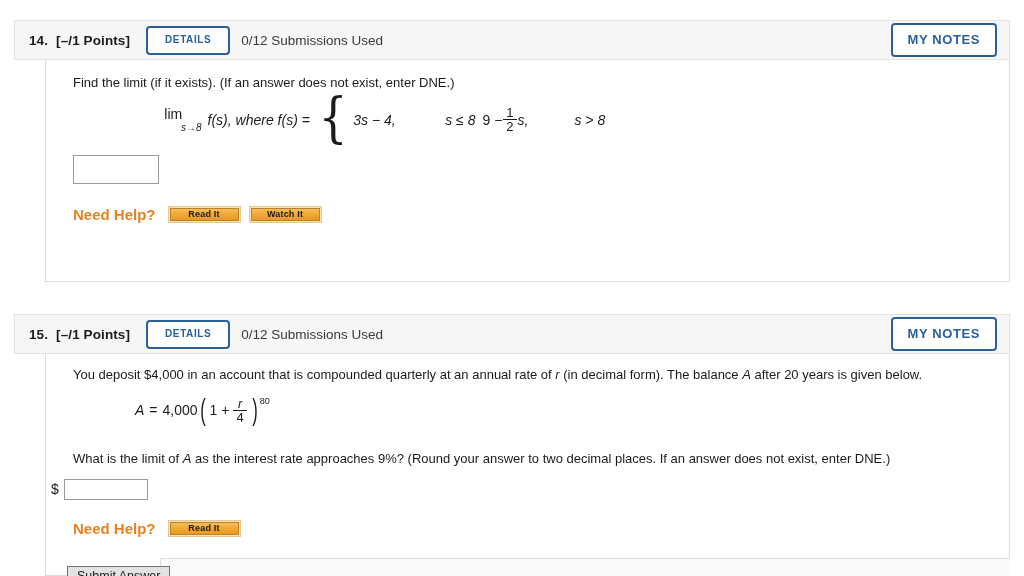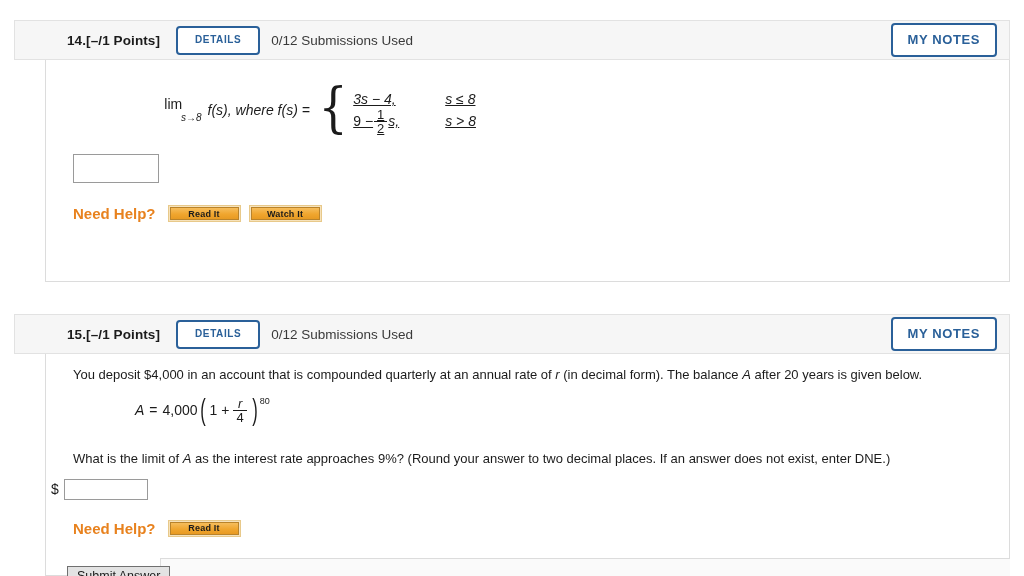--- a/index.html
+++ b/index.html
@@ -38,27 +38,26 @@
     display: flex;
     align-items: center;
     padding: 0 12px 0 14px;
   }
 
   .qnum {
     font-size: 13.5px;
     font-weight: bold;
     color: #1b1b1b;
     letter-spacing: .1px;
-    margin-left: 38px;
   }
   .qpoints {
     font-size: 13.5px;
     font-weight: bold;
     color: #1b1b1b;
-    margin-left: 0;
+    margin-left: 8px;
     letter-spacing: .1px;
   }
 
   .btn-outline {
     margin-left: 16px;
     box-sizing: border-box;
     border: 2px solid #2a6099;
     border-radius: 4px;
     background: #ffffff;
     color: #2a6099;
@@ -148,22 +147,22 @@
     font-size: 54px;
     line-height: 0;
     font-family: "DejaVu Serif", serif;
     font-weight: 300;
     transform: translateY(-2px) scaleX(.85);
     margin-right: 3px;
     color: #1b1b1b;
   }
   .cases {
     display: flex;
-    flex-direction: column;
-    text-decoration: underline;
+    flex-direction: row;
+    gap: 7px;
   }
   .case-line {
     display: flex;
     align-items: center;
     font-size: 14px;
     height: 22px;
   }
   .case-expr { width: 92px; display: flex; align-items: center; }
   .case-cond { font-style: italic; }
 
@@ -283,20 +282,21 @@
       <span class="qnum">14.</span>
       <span class="qpoints">[–/1 Points]</span>
       <button class="btn-outline">DETAILS</button>
       <span class="qsubs">0/12 Submissions Used</span>
       <span class="spacer"></span>
       <button class="btn-notes">MY NOTES</button>
     </div>
 
     <div class="qbody" style="height:222px;">
 
+      <div class="prompt">Find the limit (if it exists). (If an answer does not exist, enter DNE.)</div>
 
       <div class="math-row">
         <span class="limop">
           <span class="lim-main">lim</span>
           <span class="lim-sub">s→8</span>
         </span>
         <span class="mi">f(s), where f(s) =</span>
 
         <span class="piecewise">
           <span class="brace">{</span>

